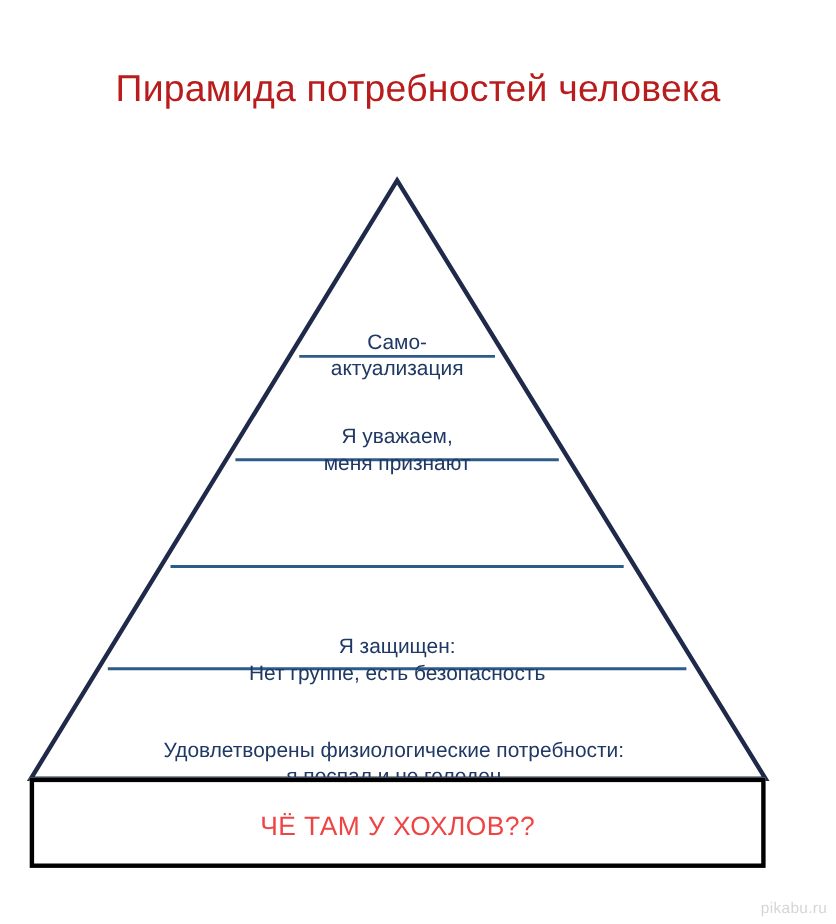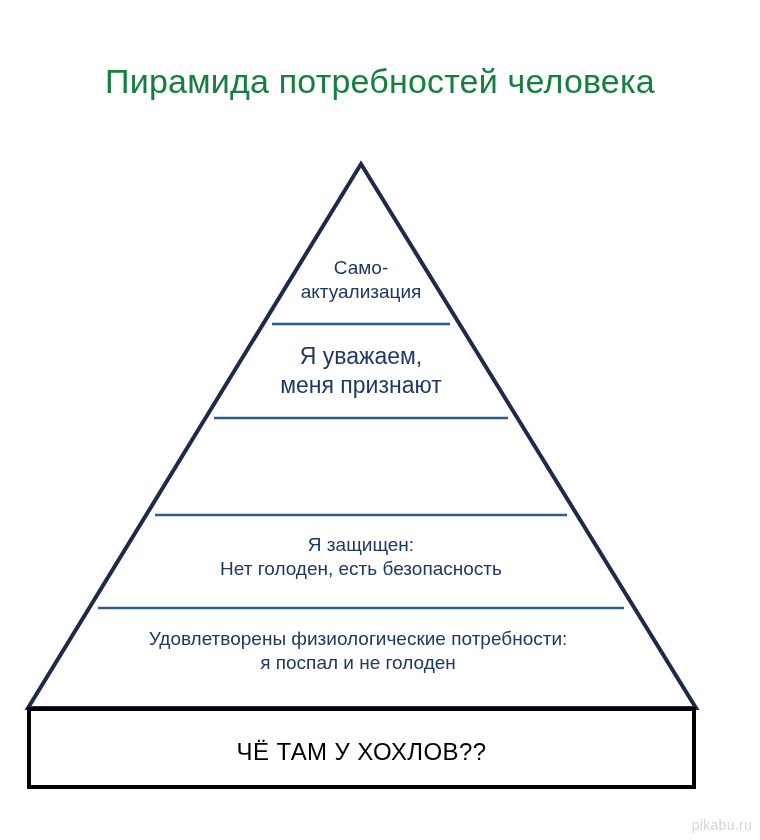--- a/index.html
+++ b/index.html
@@ -25,21 +25,21 @@
 
   
   .chart-title {
     position: absolute;
     top: 62px;
     left: 0;
     width: 760px;
     text-align: center;
     font-size: 34px;
     font-weight: 400;
-    color: #15803d;
+    color: #b91c1c;
     letter-spacing: 0.2px;
     line-height: 1.15;
     white-space: nowrap;
   }
 
   
   .pyramid-svg {
     position: absolute;
     left: 0;
     top: 0;
@@ -50,24 +50,25 @@
 
   
   .tier-label {
     position: absolute;
     text-align: center;
     color: #1f3864;
     font-size: 19px;
     line-height: 1.28;
     white-space: pre-line;
     font-weight: 400;
+    margin-top: 44px;
   }
 
   .tier-1 { left: 231px; top: 256px; width: 260px; font-size: 19px; }
-  .tier-2 { left: 201px; top: 342px; width: 320px; font-size: 23px; }
+  .tier-2 { left: 201px; top: 342px; width: 320px; font-size: 19px; }
   .tier-3 { left: 151px; top: 431px; width: 420px; font-size: 19px; }
   .tier-4 { left: 101px; top: 533px; width: 520px; font-size: 19px; }
   .tier-5 { left:  38px; top: 627px; width: 640px; font-size: 19px; }
 
   
   .punchline-box {
     position: absolute;
     left: 27px;
     top: 707px;
     width: 669px;
@@ -76,21 +77,21 @@
     box-sizing: border-box;
     background: #ffffff;
   }
   .punchline-text {
     position: absolute;
     left: 0;
     top: 27px;
     width: 100%;
     text-align: center;
     font-size: 24px;
-    color: #000000;
+    color: #ef4444;
     font-weight: 400;
     letter-spacing: 0.4px;
     white-space: nowrap;
   }
 
   
   .watermark {
     position: absolute;
     right: 8px;
     bottom: 7px;
@@ -119,21 +120,21 @@
   </svg>
 
   <div class="tier-label tier-1">Само-
 актуализация</div>
 
   <div class="tier-label tier-2">Я уважаем,
 меня признают</div>
 
 
   <div class="tier-label tier-4">Я защищен:
-Нет голоден, есть безопасность</div>
+Нет группе, есть безопасность</div>
 
   <div class="tier-label tier-5">Удовлетворены физиологические потребности:
 я поспал и не голоден</div>
 
   <div class="punchline-box">
     <div class="punchline-text">ЧЁ ТАМ У ХОХЛОВ??</div>
   </div>
 
   <div class="watermark">pikabu.ru</div>
 

